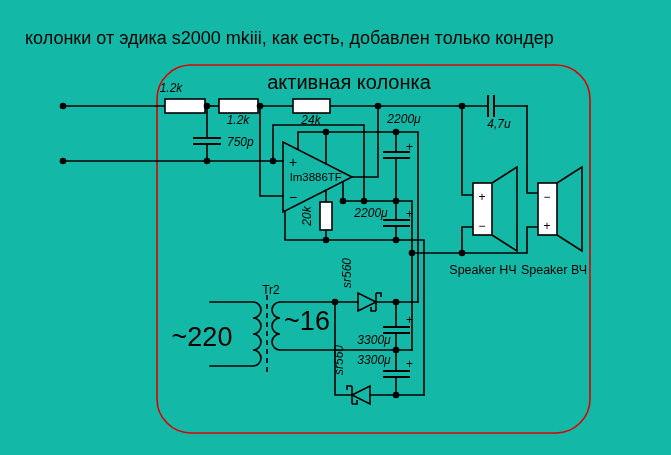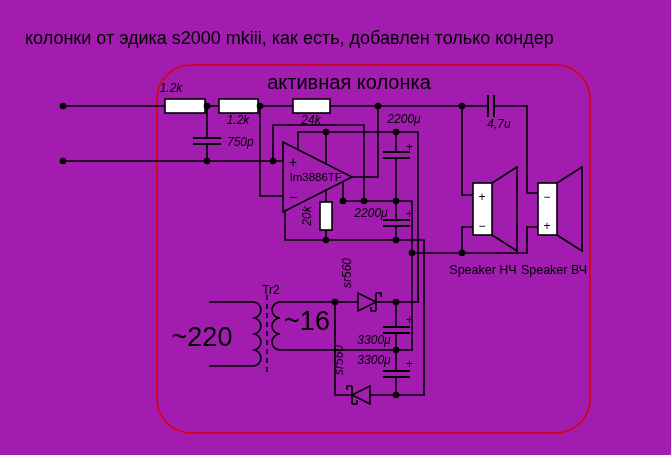--- a/index.html
+++ b/index.html
@@ -1,16 +1,16 @@
 <!DOCTYPE html>
 <html><head>
 <meta charset="utf-8">
 <style>
   html,body{margin:0;padding:0;background:#ffffff;}
-  .stage{position:relative;width:671px;height:455px;background:#a21caf;overflow:hidden;
+  .stage{position:relative;width:671px;height:455px;background:#14b8a6;overflow:hidden;
          font-family:"Liberation Sans", sans-serif;}
   svg{display:block;}
   .wire{stroke:#000;stroke-width:1.6;fill:none;stroke-linecap:square;}
   .plate{stroke:#000;stroke-width:2;fill:none;stroke-linecap:butt;}
   .comp{stroke:#000;stroke-width:1.6;fill:#fff;}
   .sym{stroke:#000;stroke-width:1.6;fill:none;}
   .dot{fill:#000;stroke:none;}
   text{fill:#000;}
   .t-title{font-size:18px;}
   .t-box{font-size:20px;}

